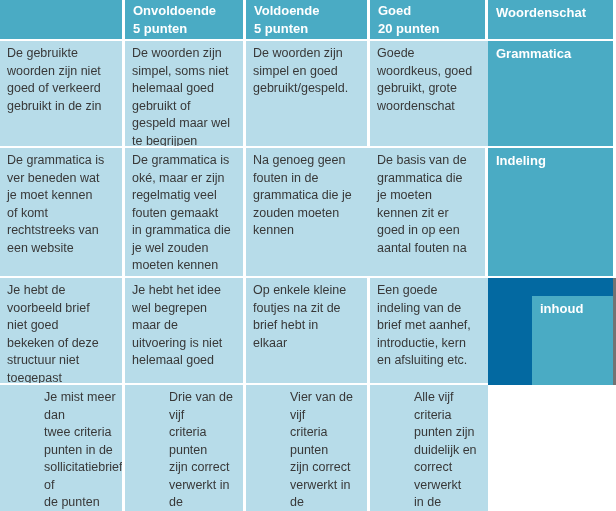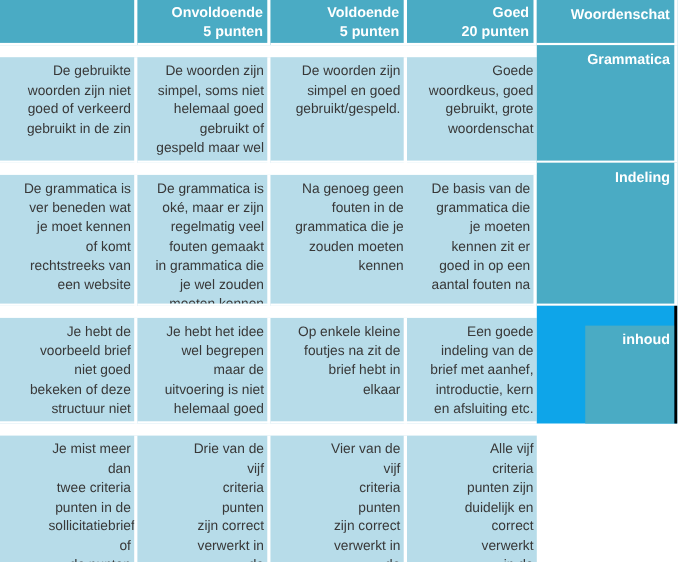--- a/index.html
+++ b/index.html
@@ -4,21 +4,20 @@
 <style>
   html, body { margin: 0; padding: 0; background: #ffffff; }
   * { box-sizing: border-box; }
 
   .page {
     width: 616px;
     height: 511px;
     background: #ffffff;
     font-family: "Liberation Sans", sans-serif;
     overflow: hidden;
-    text-align: right;
   }
 
   .rubric {
     display: grid;
     grid-template-columns: 125px 121px 124px 118px 128px;
     grid-template-rows: 41px 107px 130px 107px 126px;
     width: 616px;
     height: 511px;
   }
 
@@ -48,27 +47,26 @@
     padding: 4px 4px 0 8px;
   }
 
   
   .c {
     background: #B7DCE9;
     color: #383838;
     font-size: 12.5px;
     line-height: 17.5px;
     padding: 4px 3px 0 7px;
-    margin-top: 11px;
   }
 
   
   .lbl-wrap {
-    background: #0ea5e9;
-    border-right: 3px solid #000000;
+    background: #0369a1;
+    border-right: 3px solid #737373;
     padding: 0;
   }
   .lbl-inner {
     height: 107px;
     font-size: 13px;
     line-height: 17px;
     padding: 4px 4px 0 8px;
     border-bottom: 2px solid #ffffff;
   }
 </style>

